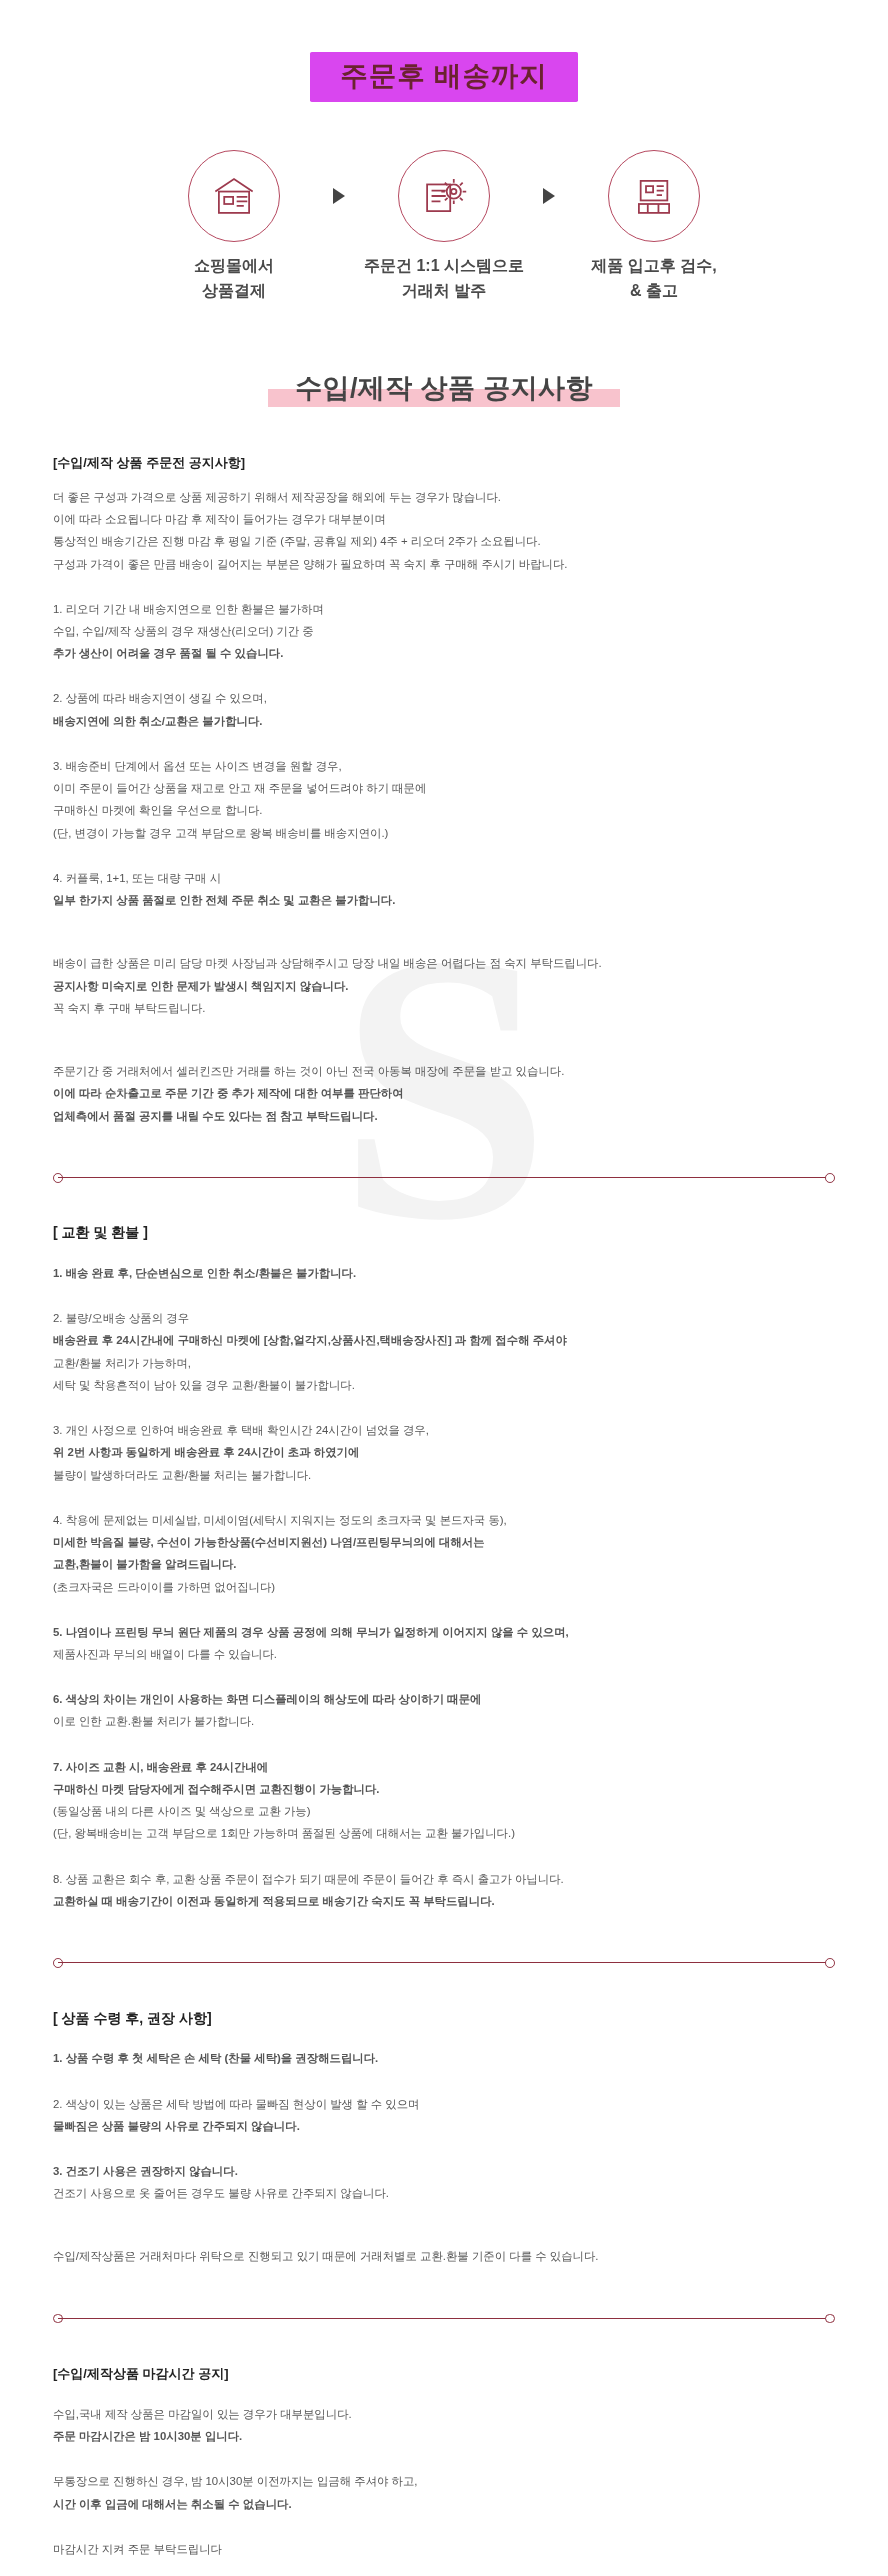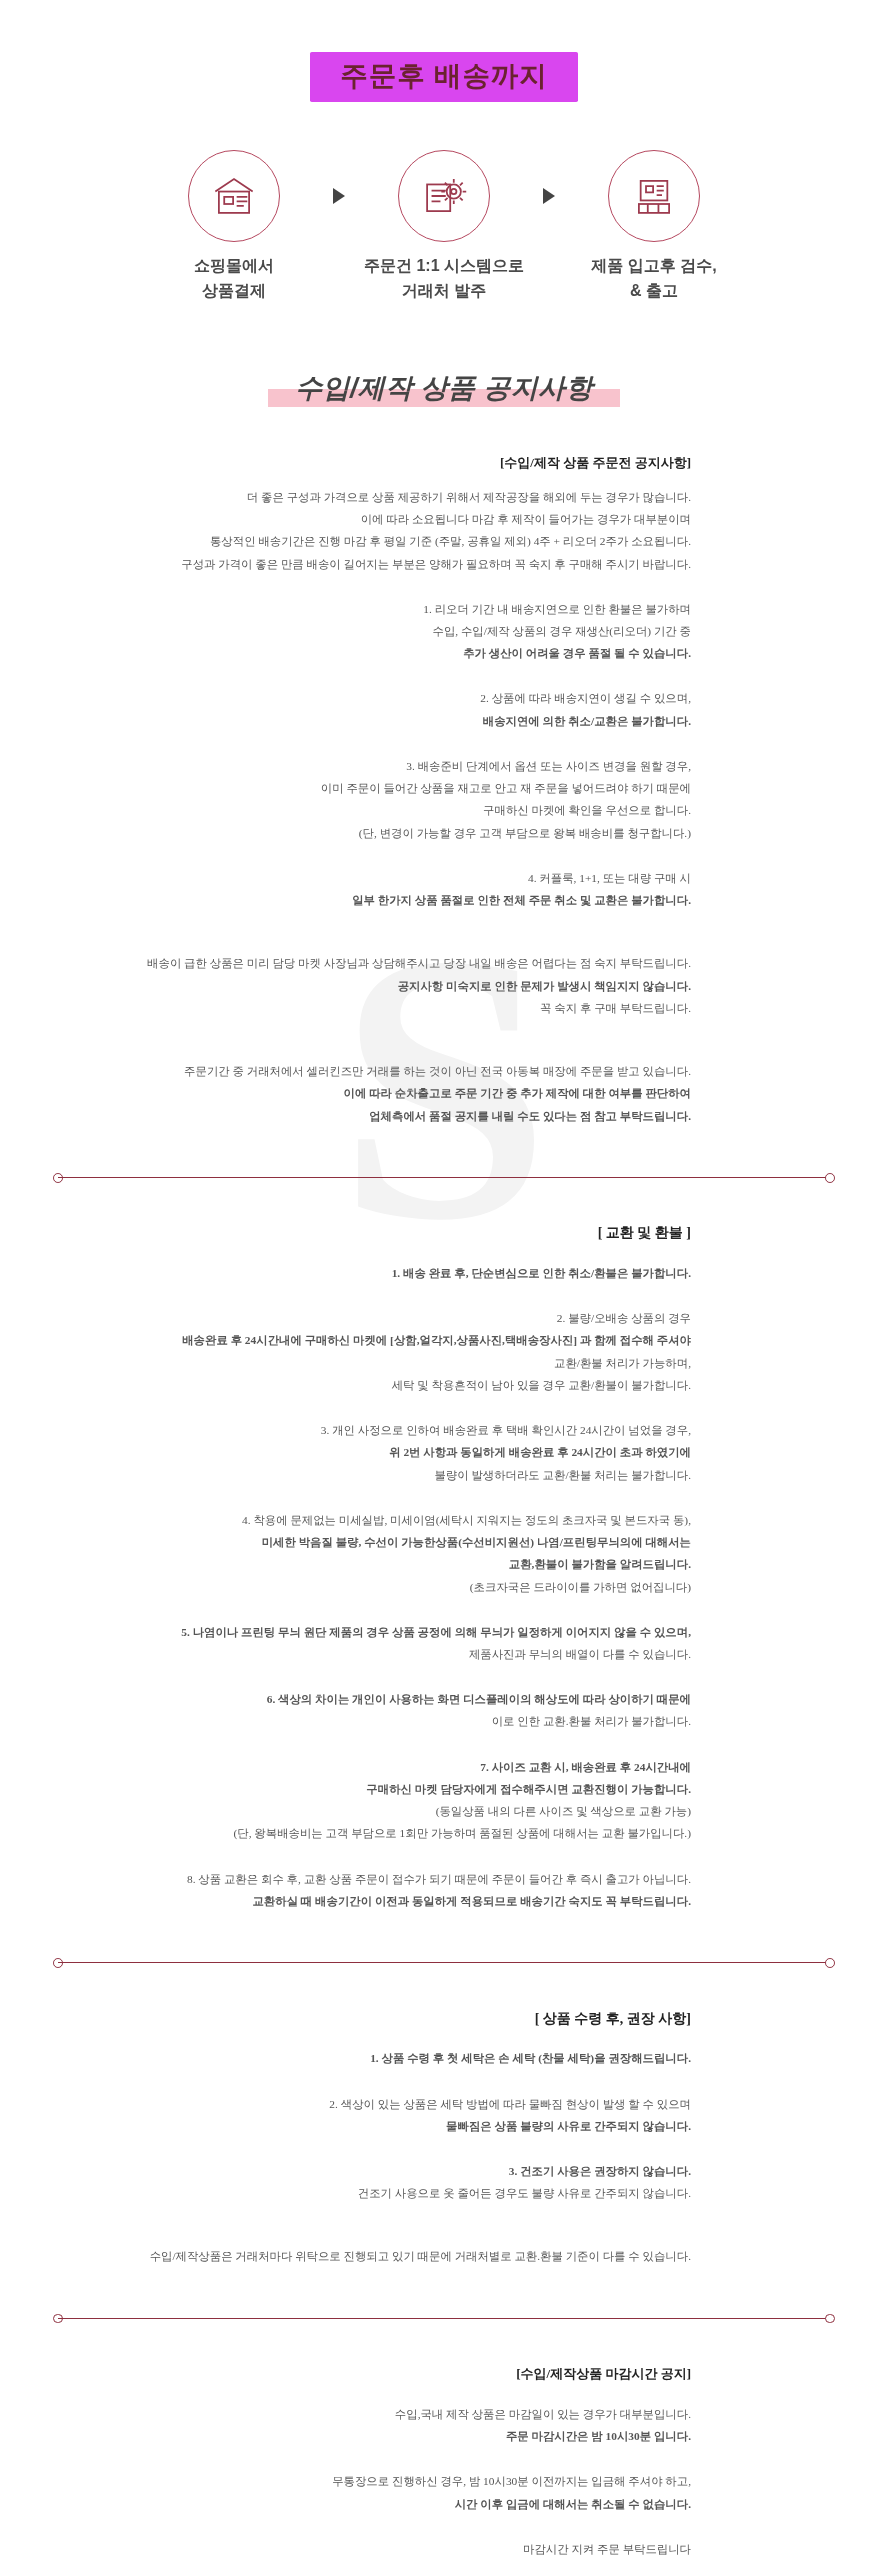--- a/index.html
+++ b/index.html
@@ -103,21 +103,21 @@
     letter-spacing: 0.4px;
   }
   .sec-title .hl {
     position: absolute;
     left: 0; right: 0;
     top: 52%;
     height: 18px;
     background: #f8c3cd;
     z-index: 0;
   }
-  .sec-title span.txt { position: relative; z-index: 1; font-style: italic; }
+  .sec-title span.txt { position: relative; z-index: 1; }
 
   
   .watermark {
     position: absolute;
     left: 50%;
     top: 897px;
     transform: translateX(-50%);
     font-size: 382px;
     font-weight: bold;
     color: #f3f3f3;
@@ -126,22 +126,21 @@
     pointer-events: none;
     font-family: "Liberation Serif", serif;
   }
 
   
   .content {
     position: relative;
     z-index: 2;
     width: 744px;
     padding: 0 53px;
-    text-align: right;
-    font-family: Liberation Serif, serif;
+    text-align: left;
   }
   .blk { margin-top: 30px; }
   .h-strong {
     font-size: 13px;
     font-weight: bold;
     color: #222;
     margin-bottom: 14px;
   }
   .h-bracket {
     font-size: 14px;
@@ -282,21 +281,21 @@
 
     <div class="para">
       <p class="line">2. 상품에 따라 배송지연이 생길 수 있으며,</p>
       <p class="line red">배송지연에 의한 취소/교환은 불가합니다.</p>
     </div>
 
     <div class="para">
       <p class="line">3. 배송준비 단계에서 옵션 또는 사이즈 변경을 원할 경우,</p>
       <p class="line">이미 주문이 들어간 상품을 재고로 안고 재 주문을 넣어드려야 하기 때문에</p>
       <p class="line">구매하신 마켓에 확인을 우선으로 합니다.</p>
-      <p class="line">(단, 변경이 가능할 경우 고객 부담으로 왕복 배송비를 청구합니다.)</p>
+      <p class="line">(단, 변경이 가능할 경우 고객 부담으로 왕복 배송비를 배송지연이.)</p>
     </div>
 
     <div class="para">
       <p class="line">4. 커플룩, 1+1, 또는 대량 구매 시</p>
       <p class="line red">일부 한가지 상품 품절로 인한 전체 주문 취소 및 교환은 불가합니다.</p>
     </div>
 
     <div class="gap-l">
       <p class="line">배송이 급한 상품은 미리 담당 마켓 사장님과 상담해주시고 당장 내일 배송은 어렵다는 점 숙지 부탁드립니다.</p>
       <p class="line red">공지사항 미숙지로 인한 문제가 발생시 책임지지 않습니다.</p>

